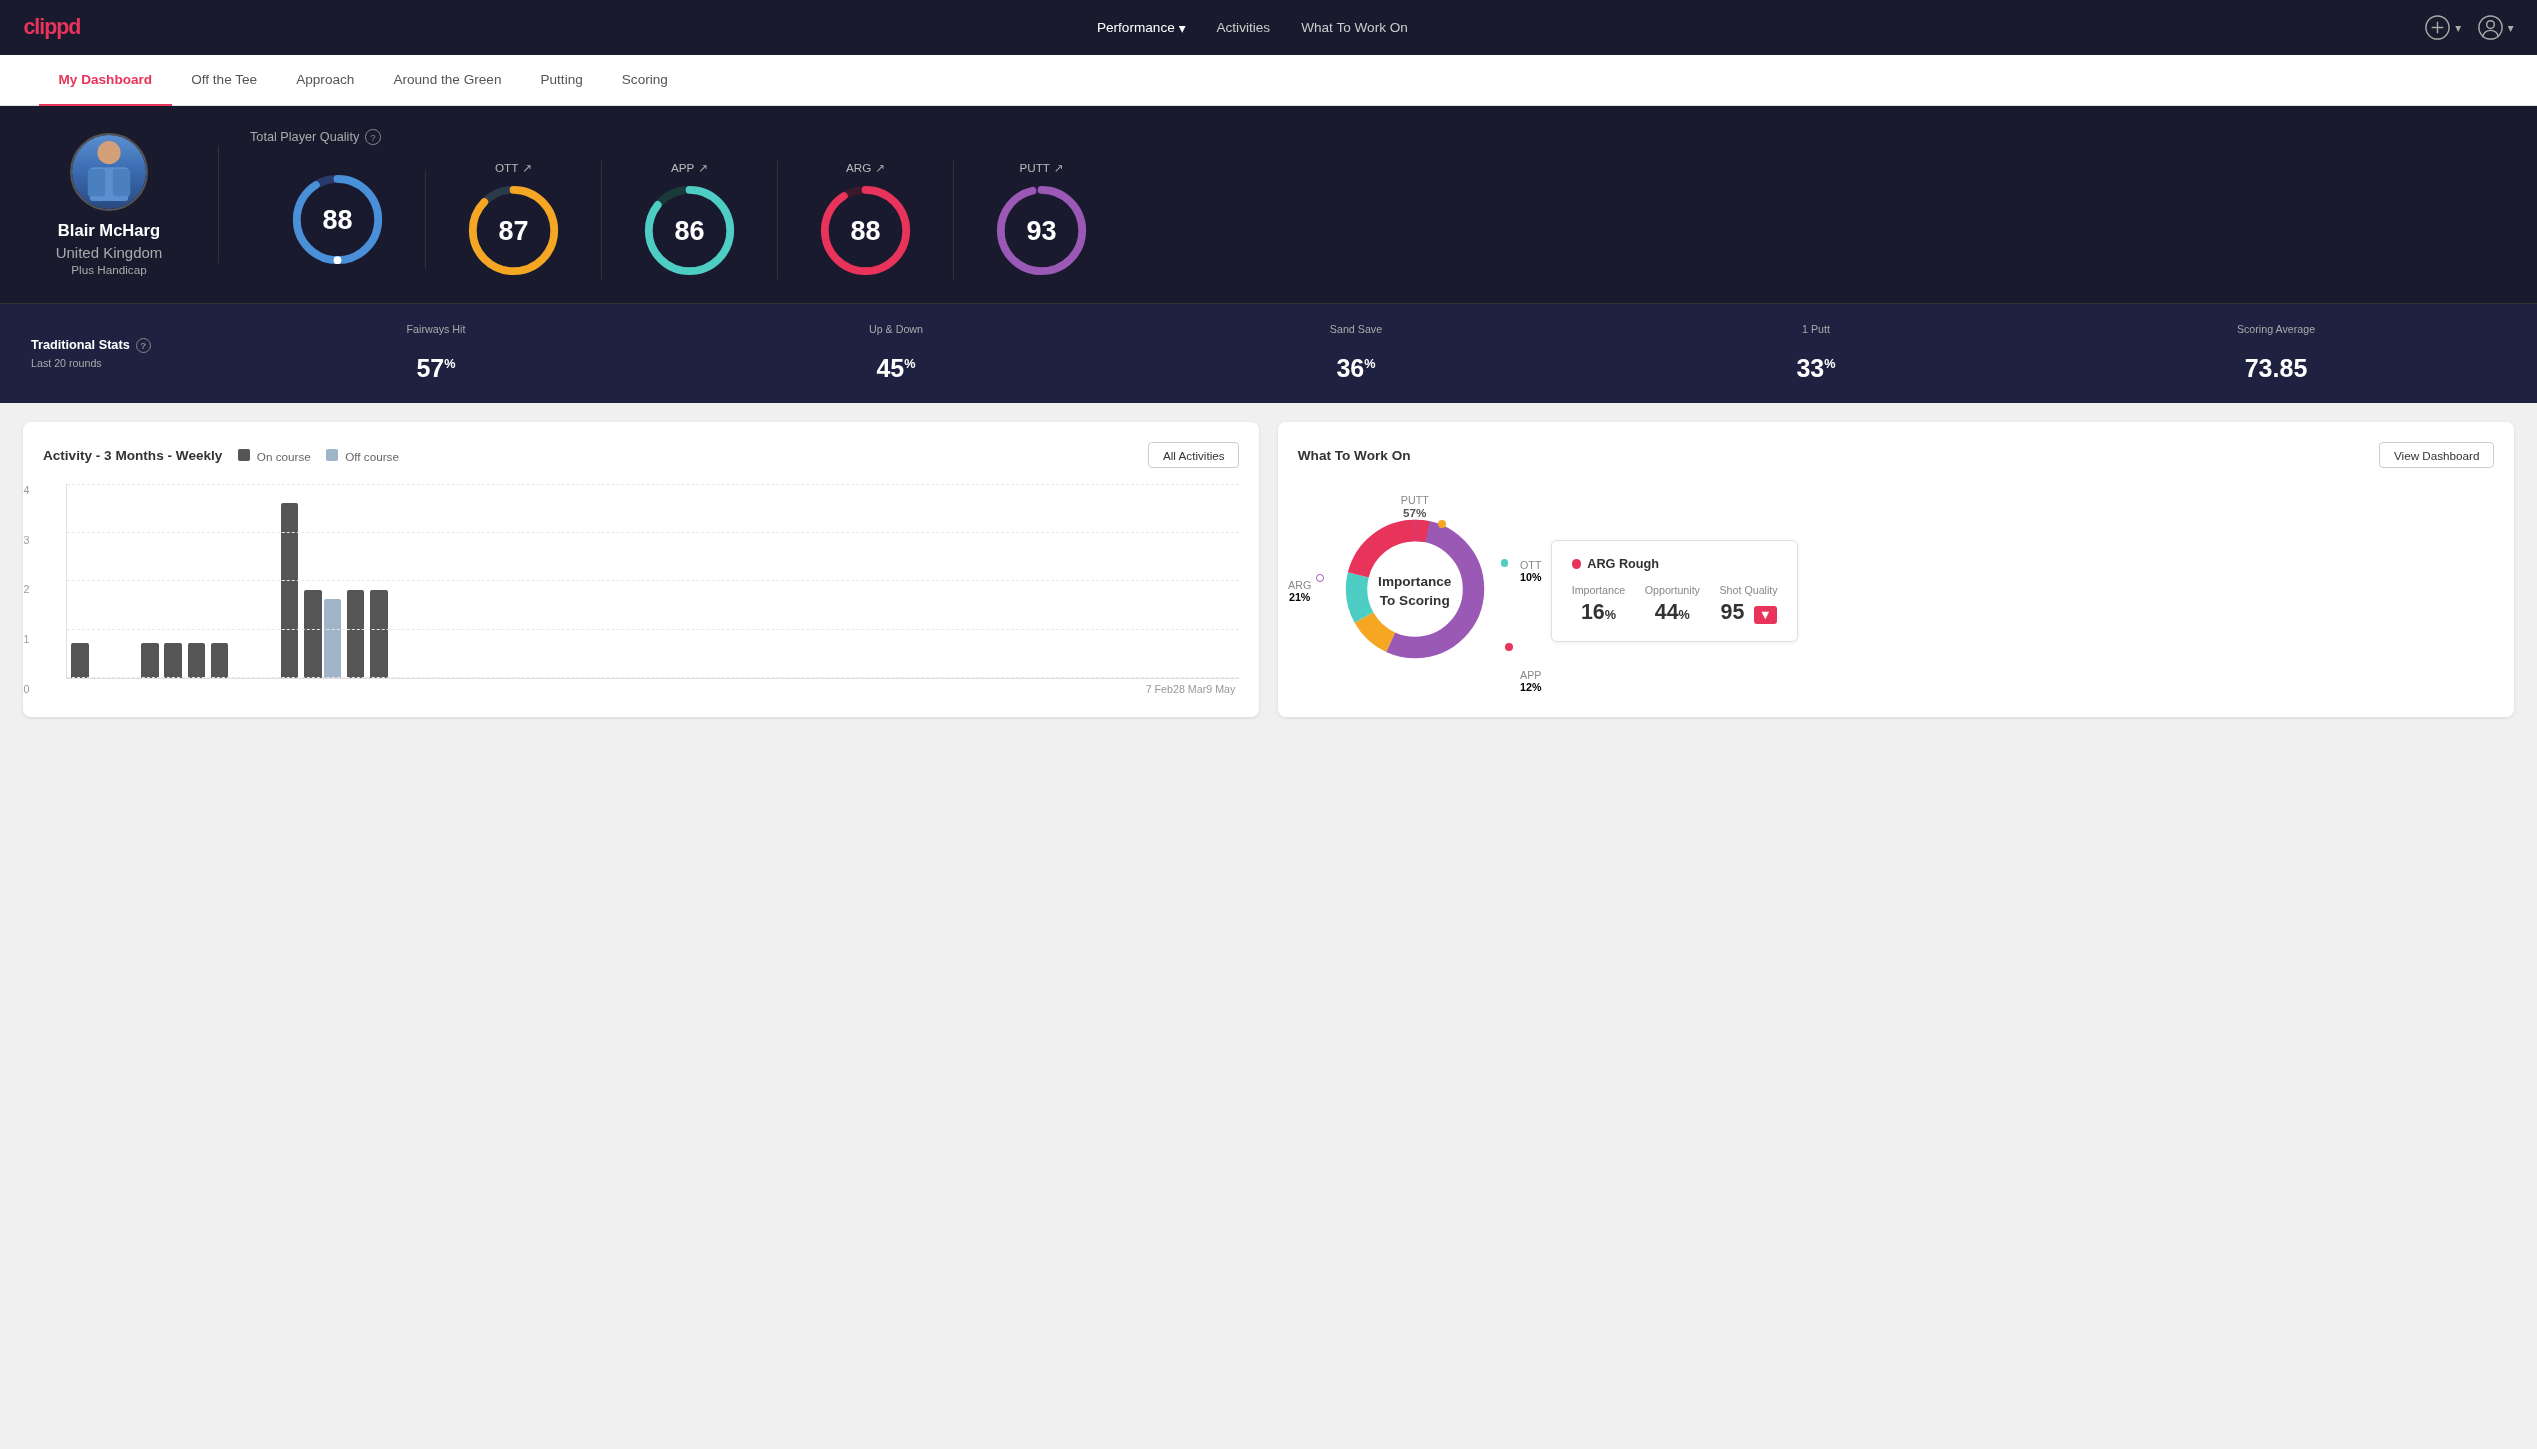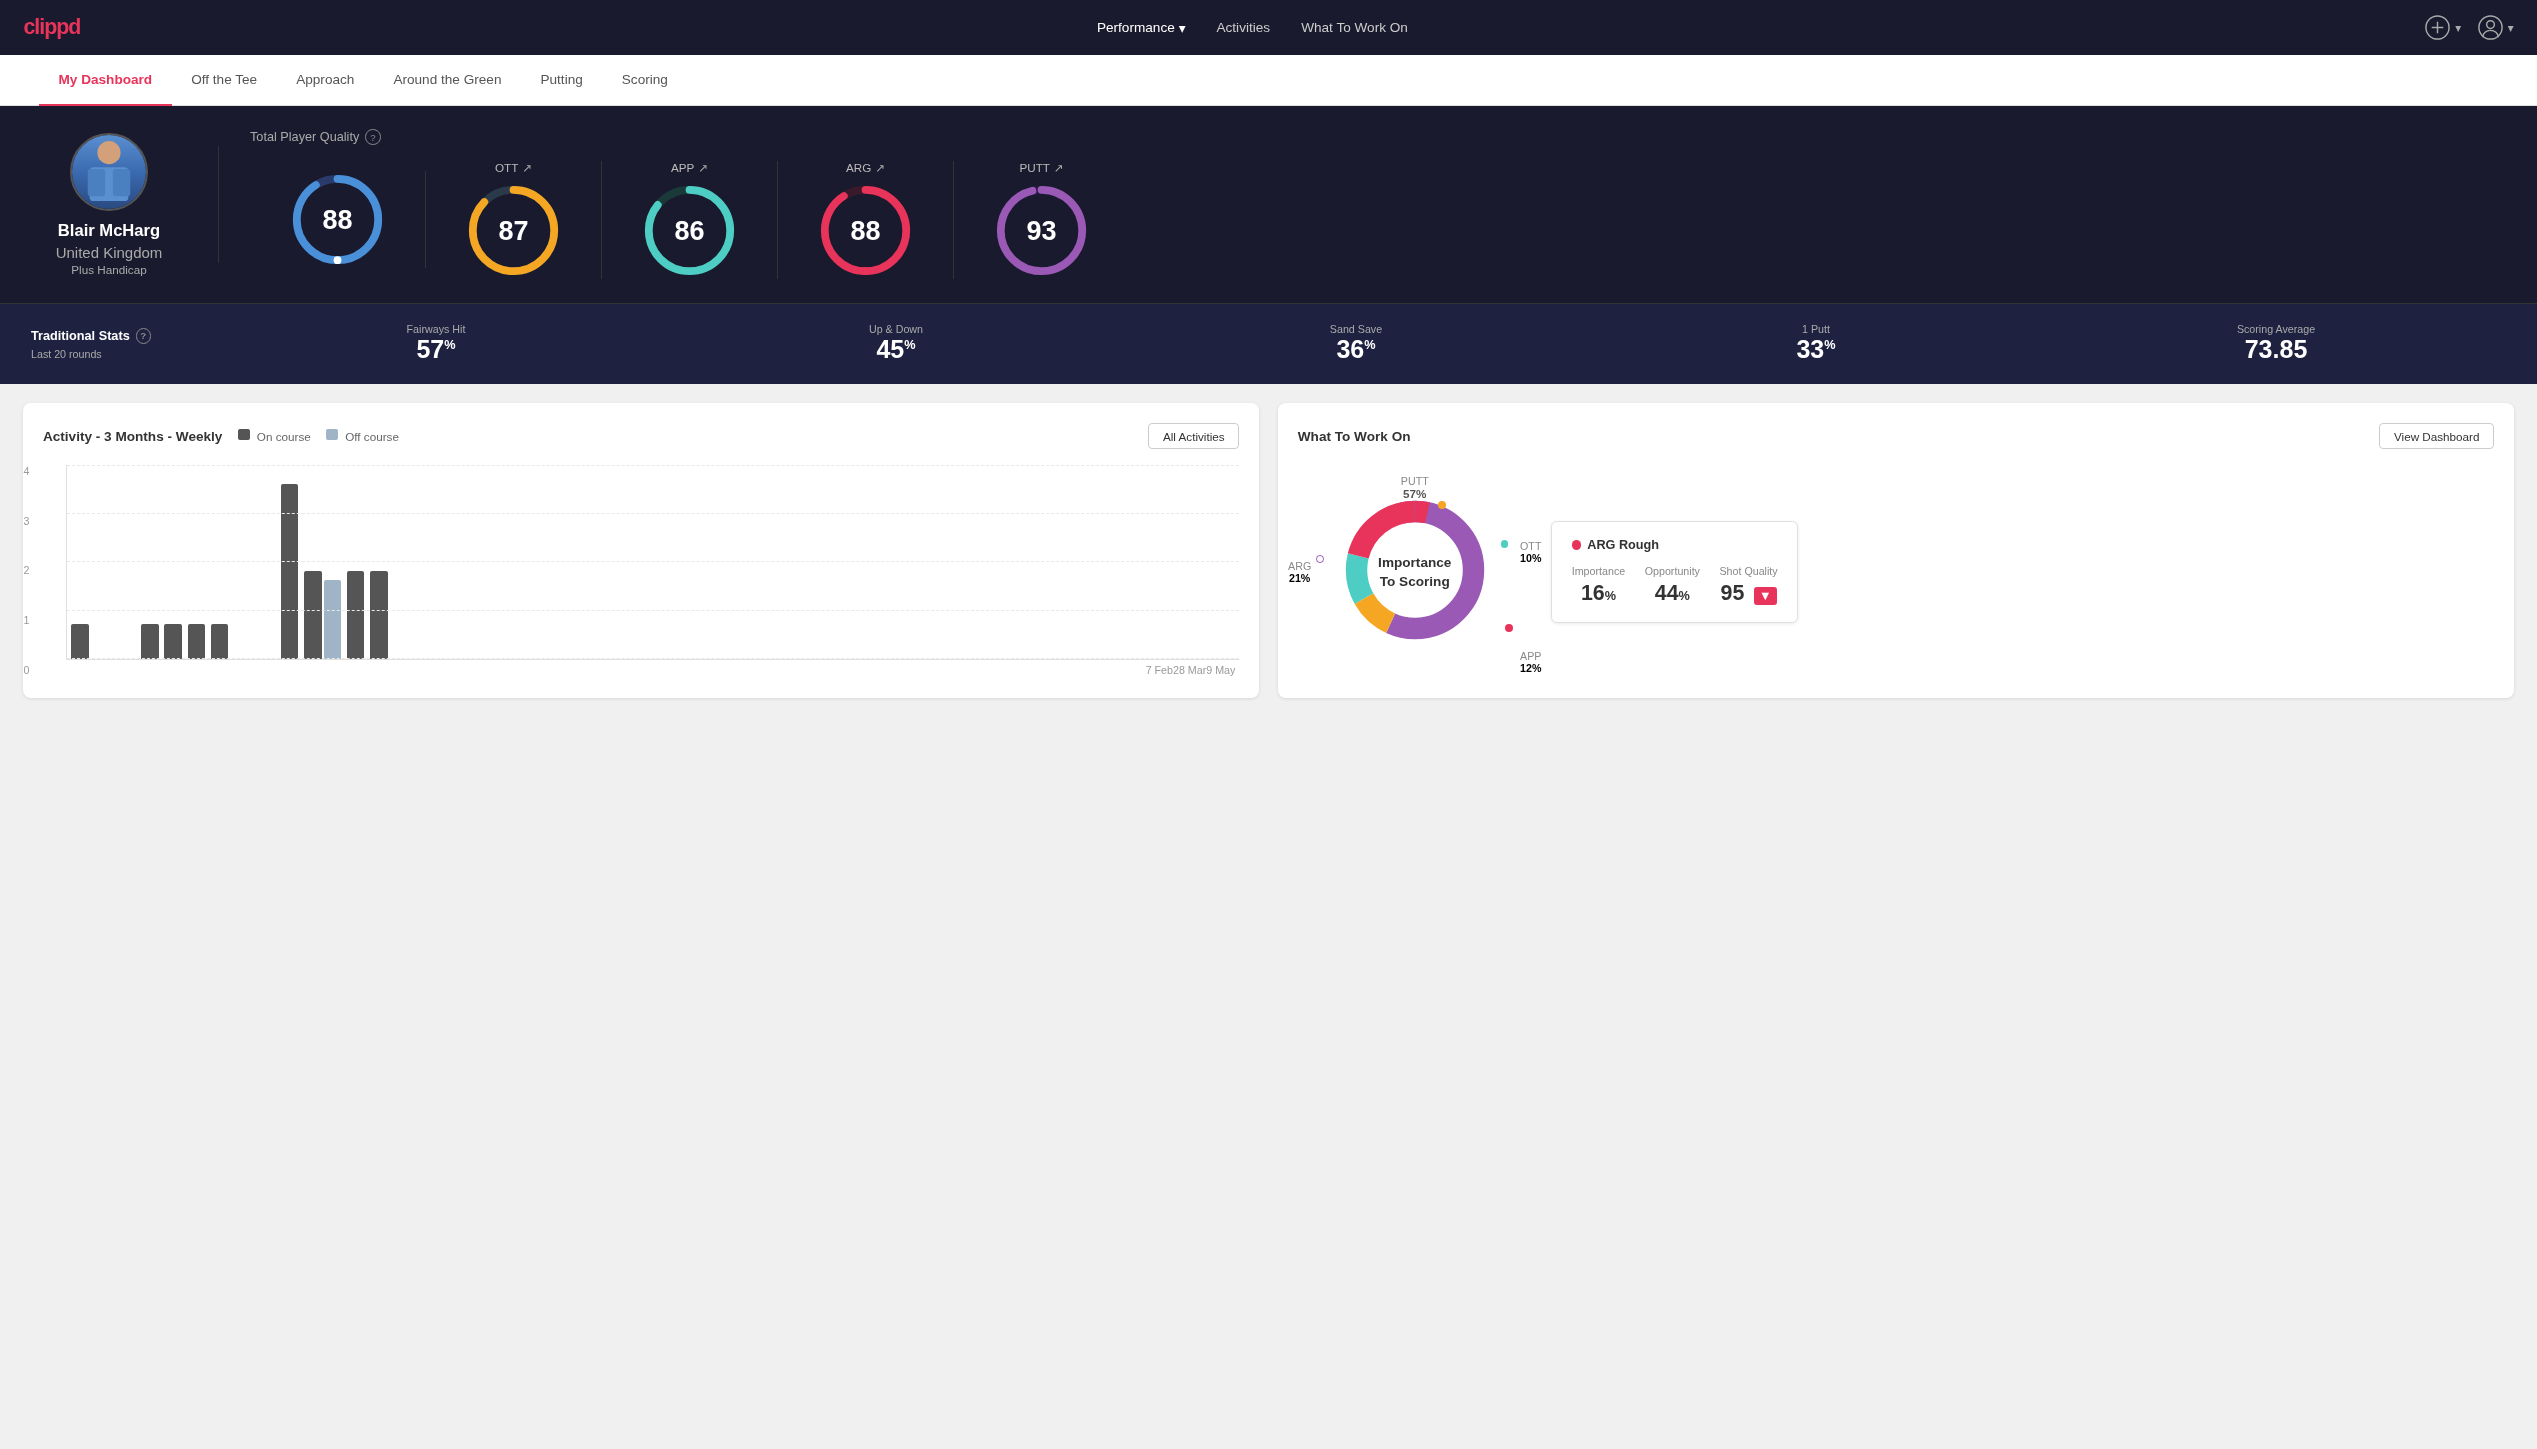--- a/index.html
+++ b/index.html
@@ -191,21 +191,21 @@
     .stat-items {
       display: flex;
       gap: 0;
       flex: 1;
     }
     .stat-item {
       text-align: center;
       flex: 1;
       padding: 0 15.6px;
     }
-    .stat-name { font-size: 10.7px; color: #aaa; margin-bottom: 0; }
+    .stat-name { font-size: 10.7px; color: #aaa; margin-bottom: 19px; }
     .stat-value {
       font-size: 25px;
       font-weight: 700;
       color: white;
     }
     .stat-value sup { font-size: 12.7px; }
 
     
     .bottom-section {
       display: flex;
@@ -585,21 +585,21 @@
       <div class="stat-name">Scoring Average</div>
       <div class="stat-value">73.85</div>
     </div>
   </div>
 </div>
 
 <div class="bottom-section">
 
   <div class="card activity-card">
     <div class="card-header">
-      <div style="display:flex;align-items:flex-start;gap:15.6px;">
+      <div style="display:flex;align-items:flex-end;gap:15.6px;">
         <span class="card-title">Activity - 3 Months - Weekly</span>
         <div class="card-legend">
           <span>
             <span class="legend-dot" style="background:#555;"></span>
             <span>On course</span>
           </span>
           <span>
             <span class="legend-dot" style="background:#a0b4c8;"></span>
             <span>Off course</span>
           </span>

